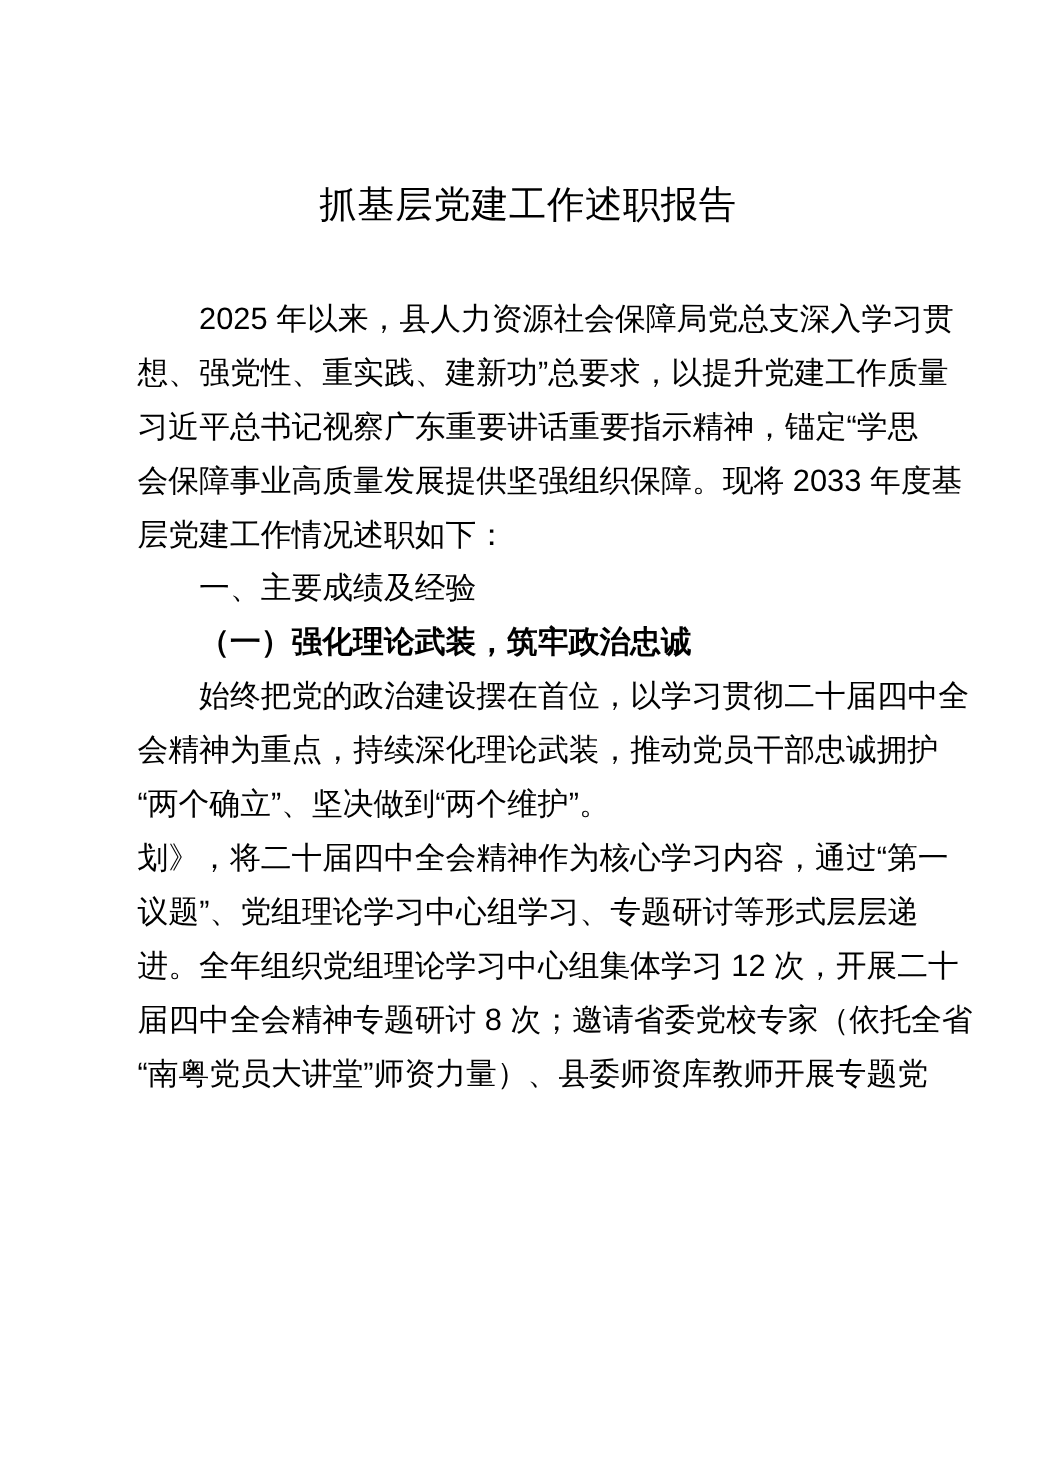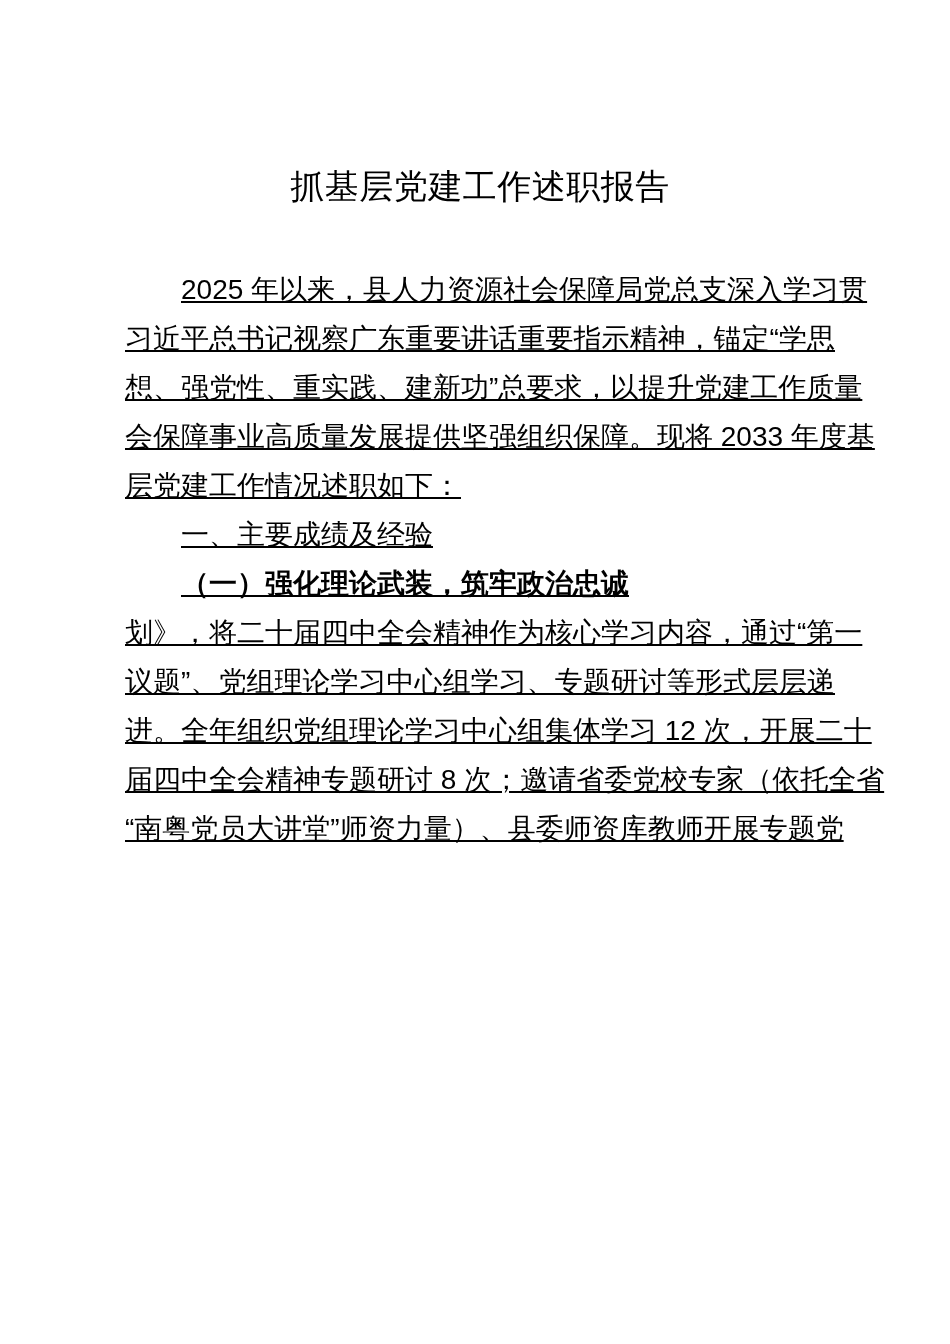--- a/index.html
+++ b/index.html
@@ -46,21 +46,20 @@
   .para {
     margin: 0;
     padding: 0;
     font-size: 28px;
     line-height: 49px;
     text-align: justify;
     text-justify: inter-ideograph;
     text-align-last: left;
     letter-spacing: 0px;
     word-break: break-all;
-    text-decoration: underline;
   }
 
   .gap-title {
     height: 54px;
   }
 
   
   .ln {
     display: block;
     text-align: justify;
@@ -88,34 +87,39 @@
 
 <div class="page">
   <div class="content">
 
     <h1 class="doc-title">抓基层党建工作述职报告</h1>
 
     <div class="gap-title"></div>
 
     <div class="para">
       <span class="ln ln-indent">2025 年以来，县人力资源社会保障局党总支深入学习贯</span>
+      <span class="ln">想、强党性、重实践、建新功”总要求，以提升党建工作质量</span>
       <span class="ln">习近平总书记视察广东重要讲话重要指示精神，锚定“学思</span>
-      <span class="ln">想、强党性、重实践、建新功”总要求，以提升党建工作质量</span>
       <span class="ln">会保障事业高质量发展提供坚强组织保障。现将 2033 年度基</span>
       <span class="ln last">层党建工作情况述职如下：</span>
     </div>
 
     <div class="para">
       <span class="ln ln-indent last">一、主要成绩及经验</span>
     </div>
 
     <div class="para">
       <span class="ln ln-indent last bold">（一）强化理论武装，筑牢政治忠诚</span>
     </div>
 
+    <div class="para">
+      <span class="ln ln-indent">始终把党的政治建设摆在首位，以学习贯彻二十届四中全</span>
+      <span class="ln">会精神为重点，持续深化理论武装，推动党员干部忠诚拥护</span>
+      <span class="ln last">“两个确立”、坚决做到“两个维护”。</span>
+    </div>
 
     <div class="para">
       <span class="ln">划》，将二十届四中全会精神作为核心学习内容，通过“第一</span>
       <span class="ln">议题”、党组理论学习中心组学习、专题研讨等形式层层递</span>
       <span class="ln">进。全年组织党组理论学习中心组集体学习 12 次，开展二十</span>
       <span class="ln">届四中全会精神专题研讨 8 次；邀请省委党校专家（依托全省</span>
       <span class="ln last">“南粤党员大讲堂”师资力量）、县委师资库教师开展专题党</span>
     </div>
 
   </div>

